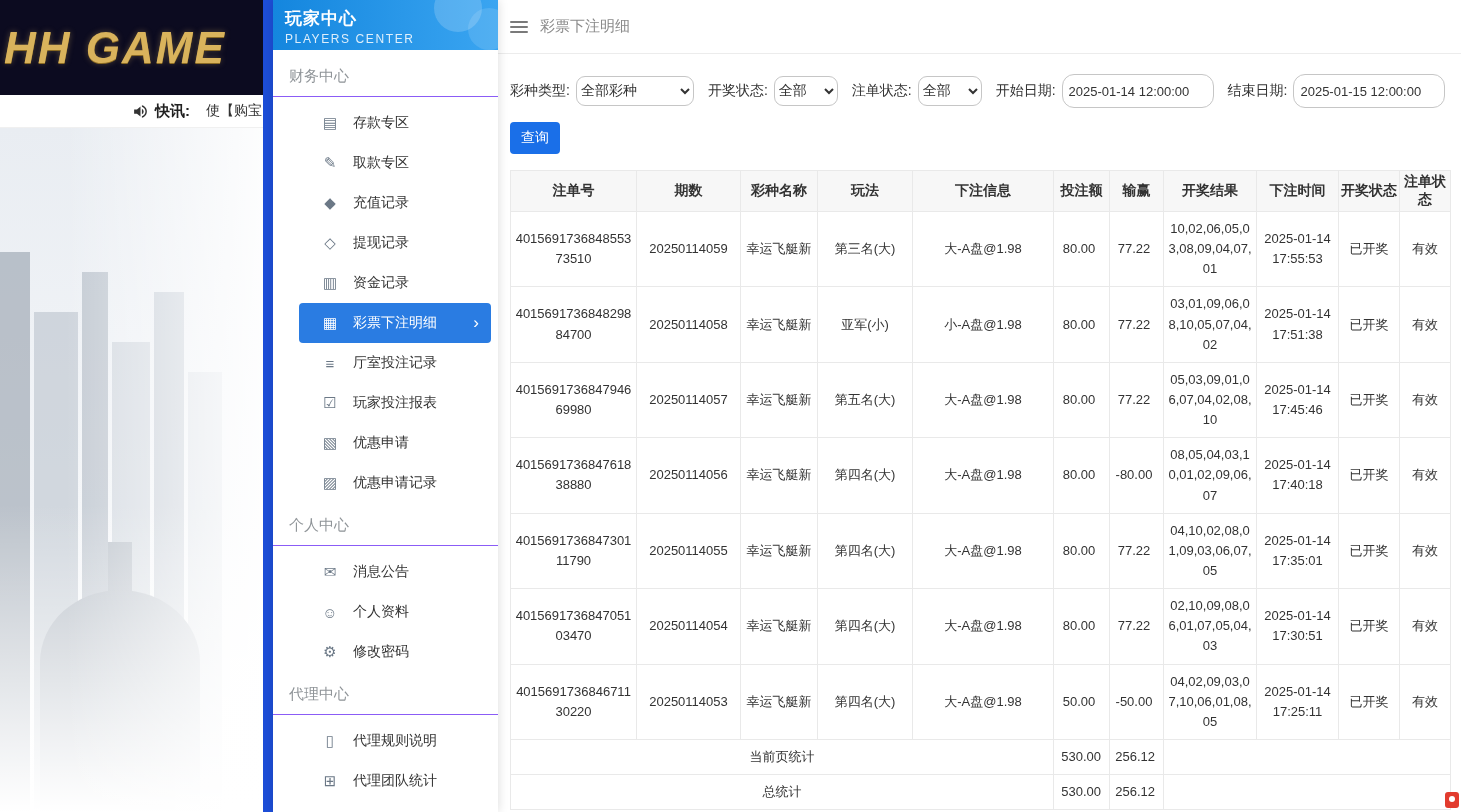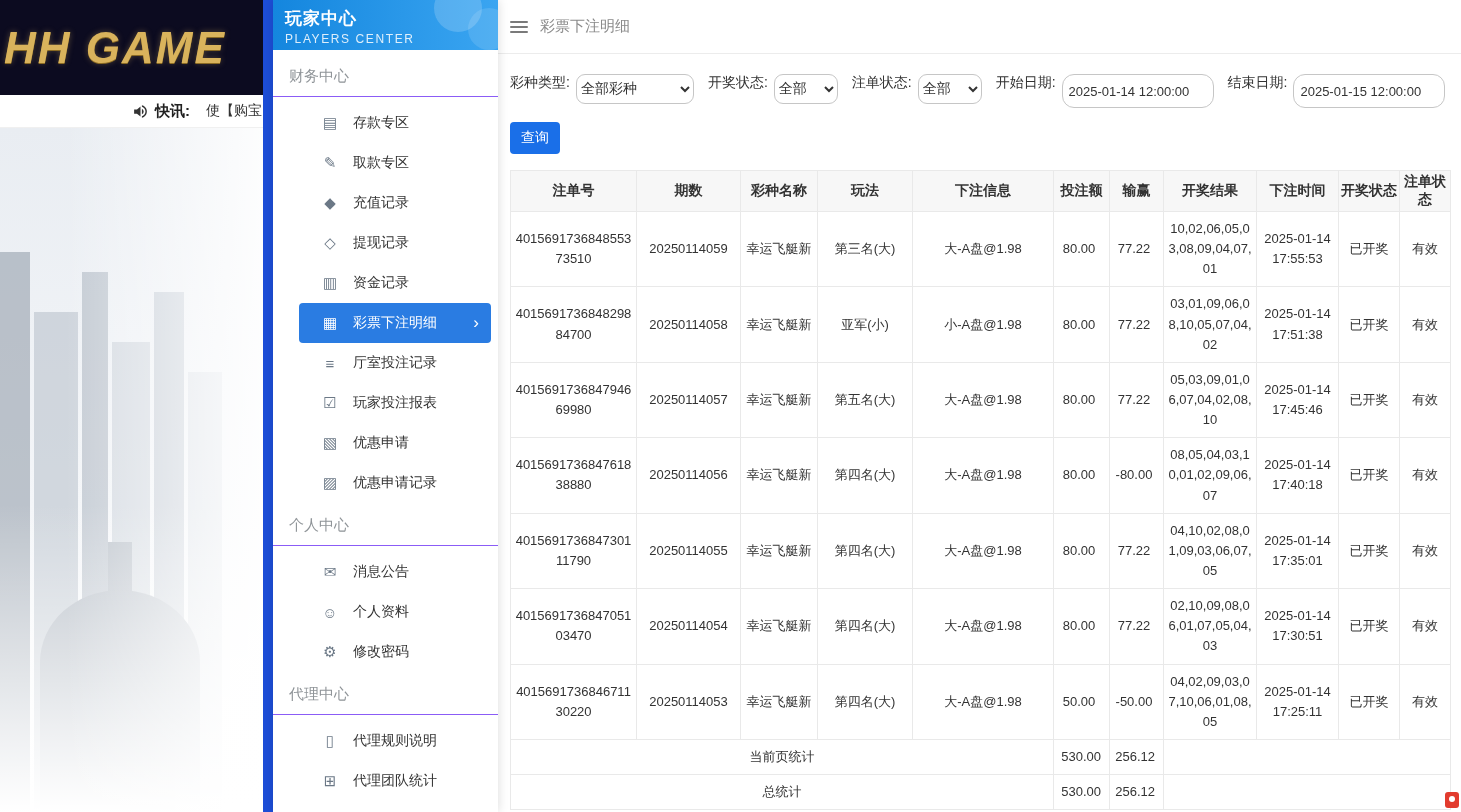--- a/index.html
+++ b/index.html
@@ -57,21 +57,21 @@
   .menu-item.active .mi-icon { color:#fff; }
   .chev { margin-left:auto; margin-right:12px; font-size:17px; color:#fff; }
 
   
   .main { position:absolute; left:488px; top:0; right:0; bottom:0; background:#fff; }
   .main-top { height:54px; border-bottom:1px solid #ececec; display:flex; align-items:center; gap:12px; padding-left:22px; background:#fff; }
   .burger { width:18px; display:flex; flex-direction:column; gap:3px; cursor:pointer; }
   .burger span { display:block; height:2px; background:#7a7a7a; border-radius:1px; }
   .page-title { color:#8a8a8a; font-size:15px; }
 
-  .filters { display:flex; align-items:flex-start; margin:20px 0 0 22px; font-size:14px; color:#333; }
+  .filters { display:flex; align-items:center; margin:20px 0 0 22px; font-size:14px; color:#333; }
   .filters > * { margin-right:6px; }
   .f-label { margin-left:8px; }
   .f-label:first-child { margin-left:0; }
   .f-select { height:30px; border:1px solid #c6c6c6; border-radius:9px; font-size:14px; color:#333; background:#fff;
               font-family:Liberation Mono, monospace; }
   .w1 { width:118px; } .w2 { width:64px; } .w3 { width:64px; }
   .f-input { height:30px; width:152px; border:1px solid #c6c6c6; border-radius:12px; font-size:13px; color:#333;
              padding:16px 6px; font-family:"Liberation Sans","DejaVu Sans",sans-serif; }
   .query-btn { display:block; margin:14px 0 0 22px; width:50px; height:32px; background:#1a6fe8; color:#fff;
                border:none; border-radius:4px; font-size:14px; cursor:pointer;

